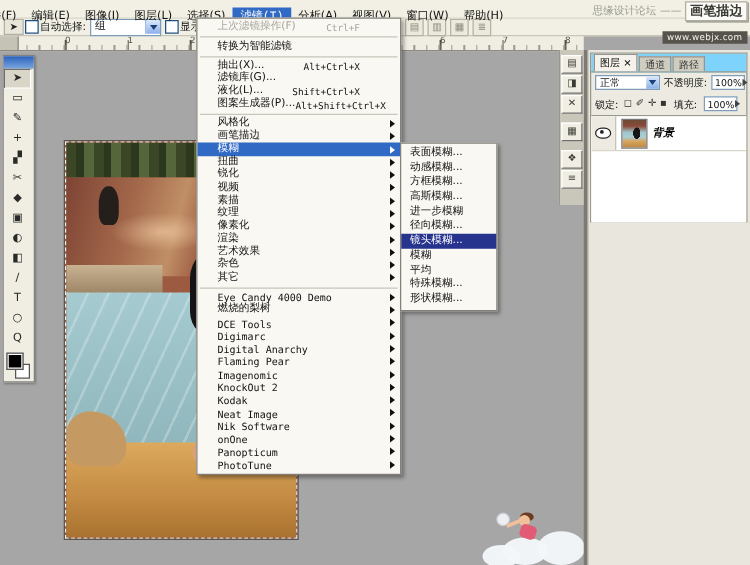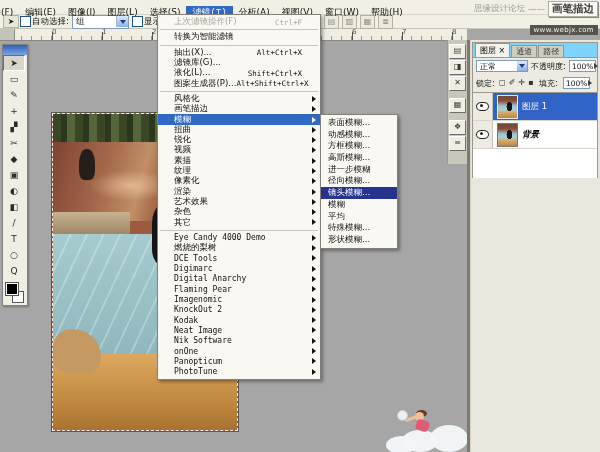--- a/index.html
+++ b/index.html
@@ -135,22 +135,22 @@
     background:radial-gradient(ellipse 5px 8px at 60% 48%, #151515 55%, transparent 60%),
                linear-gradient(180deg,#6E4A36 0%,#8A4A3A 22%,#9FC6CA 45%,#A9CFD4 62%,#D7A45C 78%,#BD8844 100%);}
   .lrow.sel .lthumb{border-color:#E8E8E8;}
   .lname{font-size:8.5px;color:#000;}
   .lrow.sel .lname{color:#fff;}
   .lname.bgname{font-style:italic;font-weight:bold;}
   
   #filtermenu{position:absolute;left:157px;top:14px;width:164px;background:#F9F8F3;
               border:1px solid #828078;box-shadow:2px 2px 3px rgba(0,0,0,.35);
               padding:2px 0;z-index:40;box-sizing:border-box;}
-  .mi{position:relative;display:flex;align-items:center;height:10.3px;
-      padding:0 10px 0 16px;font-size:8.5px;color:#111;}
+  .mi{position:relative;display:flex;align-items:flex-end;height:10.3px;
+      padding:0 24px 0 16px;font-size:8.5px;color:#111;}
   .mi .lab{white-space:nowrap;}
   .mi .sc{margin-left:auto;padding-right:8px;font-size:7.5px;font-family:"DejaVu Sans Mono",monospace;}
   .mi.en .lab{font-family:"DejaVu Sans Mono",monospace;font-size:8px;}
   .mi.dis{color:#A8A49A;}
   .mi.hl{background:#316AC5;color:#fff;}
   .tri-r{position:absolute;right:4px;top:50%;margin-top:-3px;width:0;height:0;
          border-left:4px solid currentColor;border-top:3px solid transparent;border-bottom:3px solid transparent;}
   .msep{height:1px;background:#C8C5BA;margin:2px 2px;}
   
   #blursub{position:absolute;left:320px;top:114px;width:78px;background:#F9F8F3;
@@ -298,27 +298,20 @@
           <span class="lkicon">✛</span>
           <span class="lkicon">▪</span>
         </span>
       <span class="plabel" style="left:66px">填充:</span>
       <span class="valbox" style="left:90px;width:27px">
         <span>100%</span>
           <span class="tri-r" style="position:static;margin:0;border-left-color:#444"></span>
       </span>
     </div>
     <div id="llist">
-        <div class="lrow sel">
-          <div class="eyecell">
-            <span class="eye"></span>
-          </div>
-          <div class="lthumb"></div>
-          <span class="lname">图层 1</span>
-        </div>
         <div class="lrow">
           <div class="eyecell">
             <span class="eye"></span>
           </div>
           <div class="lthumb"></div>
           <span class="lname bgname">背景</span>
         </div>
       </div>
   </div>
 

